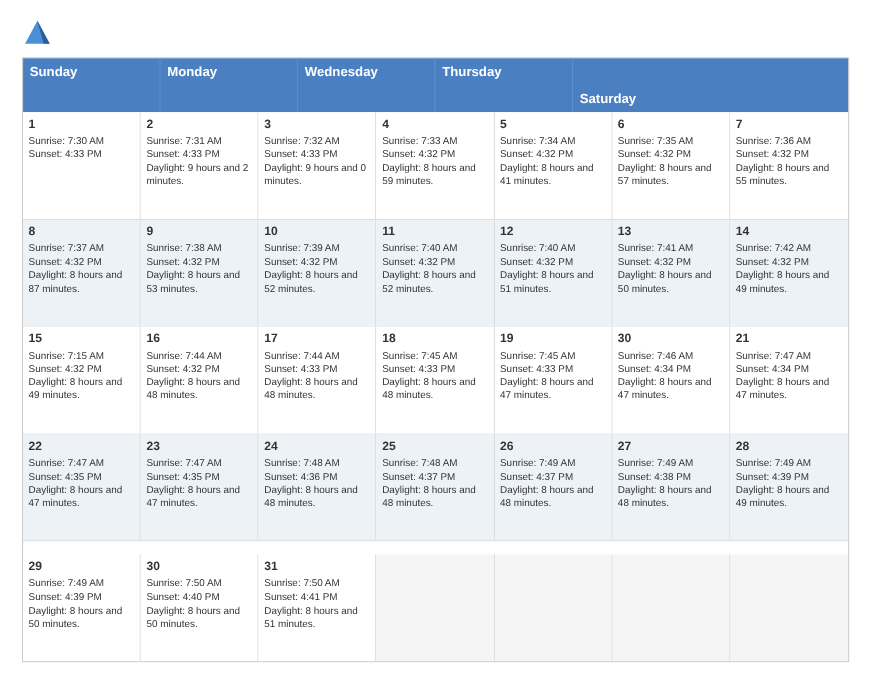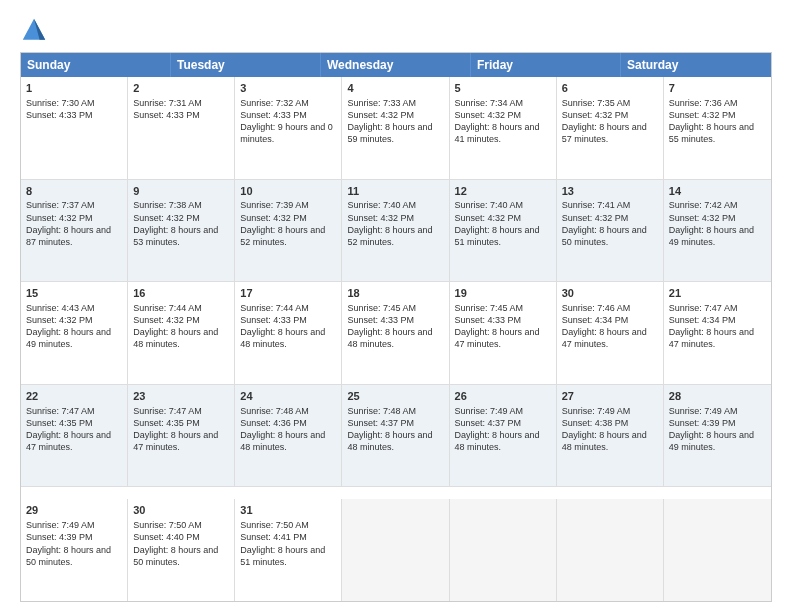--- a/index.html
+++ b/index.html
@@ -55,32 +55,32 @@
       color: #555;
     }
     .calendar {
       flex: 1;
       display: flex;
       flex-direction: column;
       border: 1px solid #ccc;
     }
     .cal-header {
       display: grid;
-      grid-template-columns: repeat(5, 1fr);
+      grid-template-columns: repeat(6, 1fr);
       background: #4a7fc1;
     }
     .cal-header-cell {
       color: #fff;
       font-size: 12px;
       font-weight: bold;
       padding: 5px 6px;
       text-align: left;
       border-right: 1px solid #5a8fd1;
     }
-    .cal-header-cell:last-child { border-right: none; }
+    .cal-header-cell:last-child { border-right: none; margin-top: 25px; }
     .cal-body {
       flex: 1;
       display: flex;
       flex-direction: column;
     }
     .cal-row {
       display: grid;
       grid-template-columns: repeat(7, 1fr);
       flex: 1;
       border-bottom: 1px solid #ddd;
@@ -127,46 +127,46 @@
     </div>
     <div class="title-block">
       <div class="main-title"></div>
       <div class="subtitle"></div>
     </div>
   </div>
 
   <div class="calendar">
     <div class="cal-header" id="cal-header">
         <div class="cal-header-cell">Sunday</div>
-        <div class="cal-header-cell">Tuesday</div>
+        <div class="cal-header-cell">Monday</div>
         <div class="cal-header-cell">Wednesday</div>
-        <div class="cal-header-cell">Friday</div>
+        <div class="cal-header-cell">Thursday</div>
         <div class="cal-header-cell">Saturday</div>
       </div>
     <div class="cal-body" id="cal-body">
         <div class="cal-row">
           <div class="cal-cell"><span class="day-num">1</span><span>Sunrise: 7:30 AM</span><br><span>Sunset: 4:33 PM</span><br></div>
-          <div class="cal-cell"><span class="day-num">2</span><span>Sunrise: 7:31 AM</span><br><span>Sunset: 4:33 PM</span><br></div>
+          <div class="cal-cell"><span class="day-num">2</span><span>Sunrise: 7:31 AM</span><br><span>Sunset: 4:33 PM</span><br><span>Daylight: 9 hours and 2 minutes.</span></div>
           <div class="cal-cell"><span class="day-num">3</span><span>Sunrise: 7:32 AM</span><br><span>Sunset: 4:33 PM</span><br><span>Daylight: 9 hours and 0 minutes.</span></div>
           <div class="cal-cell"><span class="day-num">4</span><span>Sunrise: 7:33 AM</span><br><span>Sunset: 4:32 PM</span><br><span>Daylight: 8 hours and 59 minutes.</span></div>
           <div class="cal-cell"><span class="day-num">5</span><span>Sunrise: 7:34 AM</span><br><span>Sunset: 4:32 PM</span><br><span>Daylight: 8 hours and 41 minutes.</span></div>
           <div class="cal-cell"><span class="day-num">6</span><span>Sunrise: 7:35 AM</span><br><span>Sunset: 4:32 PM</span><br><span>Daylight: 8 hours and 57 minutes.</span></div>
           <div class="cal-cell"><span class="day-num">7</span><span>Sunrise: 7:36 AM</span><br><span>Sunset: 4:32 PM</span><br><span>Daylight: 8 hours and 55 minutes.</span></div>
         </div>
         <div class="cal-row">
           <div class="cal-cell"><span class="day-num">8</span><span>Sunrise: 7:37 AM</span><br><span>Sunset: 4:32 PM</span><br><span>Daylight: 8 hours and 87 minutes.</span></div>
           <div class="cal-cell"><span class="day-num">9</span><span>Sunrise: 7:38 AM</span><br><span>Sunset: 4:32 PM</span><br><span>Daylight: 8 hours and 53 minutes.</span></div>
           <div class="cal-cell"><span class="day-num">10</span><span>Sunrise: 7:39 AM</span><br><span>Sunset: 4:32 PM</span><br><span>Daylight: 8 hours and 52 minutes.</span></div>
           <div class="cal-cell"><span class="day-num">11</span><span>Sunrise: 7:40 AM</span><br><span>Sunset: 4:32 PM</span><br><span>Daylight: 8 hours and 52 minutes.</span></div>
           <div class="cal-cell"><span class="day-num">12</span><span>Sunrise: 7:40 AM</span><br><span>Sunset: 4:32 PM</span><br><span>Daylight: 8 hours and 51 minutes.</span></div>
           <div class="cal-cell"><span class="day-num">13</span><span>Sunrise: 7:41 AM</span><br><span>Sunset: 4:32 PM</span><br><span>Daylight: 8 hours and 50 minutes.</span></div>
           <div class="cal-cell"><span class="day-num">14</span><span>Sunrise: 7:42 AM</span><br><span>Sunset: 4:32 PM</span><br><span>Daylight: 8 hours and 49 minutes.</span></div>
         </div>
         <div class="cal-row">
-          <div class="cal-cell"><span class="day-num">15</span><span>Sunrise: 4:43 AM</span><br><span>Sunset: 4:32 PM</span><br><span>Daylight: 8 hours and 49 minutes.</span></div>
+          <div class="cal-cell"><span class="day-num">15</span><span>Sunrise: 7:15 AM</span><br><span>Sunset: 4:32 PM</span><br><span>Daylight: 8 hours and 49 minutes.</span></div>
           <div class="cal-cell"><span class="day-num">16</span><span>Sunrise: 7:44 AM</span><br><span>Sunset: 4:32 PM</span><br><span>Daylight: 8 hours and 48 minutes.</span></div>
           <div class="cal-cell"><span class="day-num">17</span><span>Sunrise: 7:44 AM</span><br><span>Sunset: 4:33 PM</span><br><span>Daylight: 8 hours and 48 minutes.</span></div>
           <div class="cal-cell"><span class="day-num">18</span><span>Sunrise: 7:45 AM</span><br><span>Sunset: 4:33 PM</span><br><span>Daylight: 8 hours and 48 minutes.</span></div>
           <div class="cal-cell"><span class="day-num">19</span><span>Sunrise: 7:45 AM</span><br><span>Sunset: 4:33 PM</span><br><span>Daylight: 8 hours and 47 minutes.</span></div>
           <div class="cal-cell"><span class="day-num">30</span><span>Sunrise: 7:46 AM</span><br><span>Sunset: 4:34 PM</span><br><span>Daylight: 8 hours and 47 minutes.</span></div>
           <div class="cal-cell"><span class="day-num">21</span><span>Sunrise: 7:47 AM</span><br><span>Sunset: 4:34 PM</span><br><span>Daylight: 8 hours and 47 minutes.</span></div>
         </div>
         <div class="cal-row">
           <div class="cal-cell"><span class="day-num">22</span><span>Sunrise: 7:47 AM</span><br><span>Sunset: 4:35 PM</span><br><span>Daylight: 8 hours and 47 minutes.</span></div>
           <div class="cal-cell"><span class="day-num">23</span><span>Sunrise: 7:47 AM</span><br><span>Sunset: 4:35 PM</span><br><span>Daylight: 8 hours and 47 minutes.</span></div>

